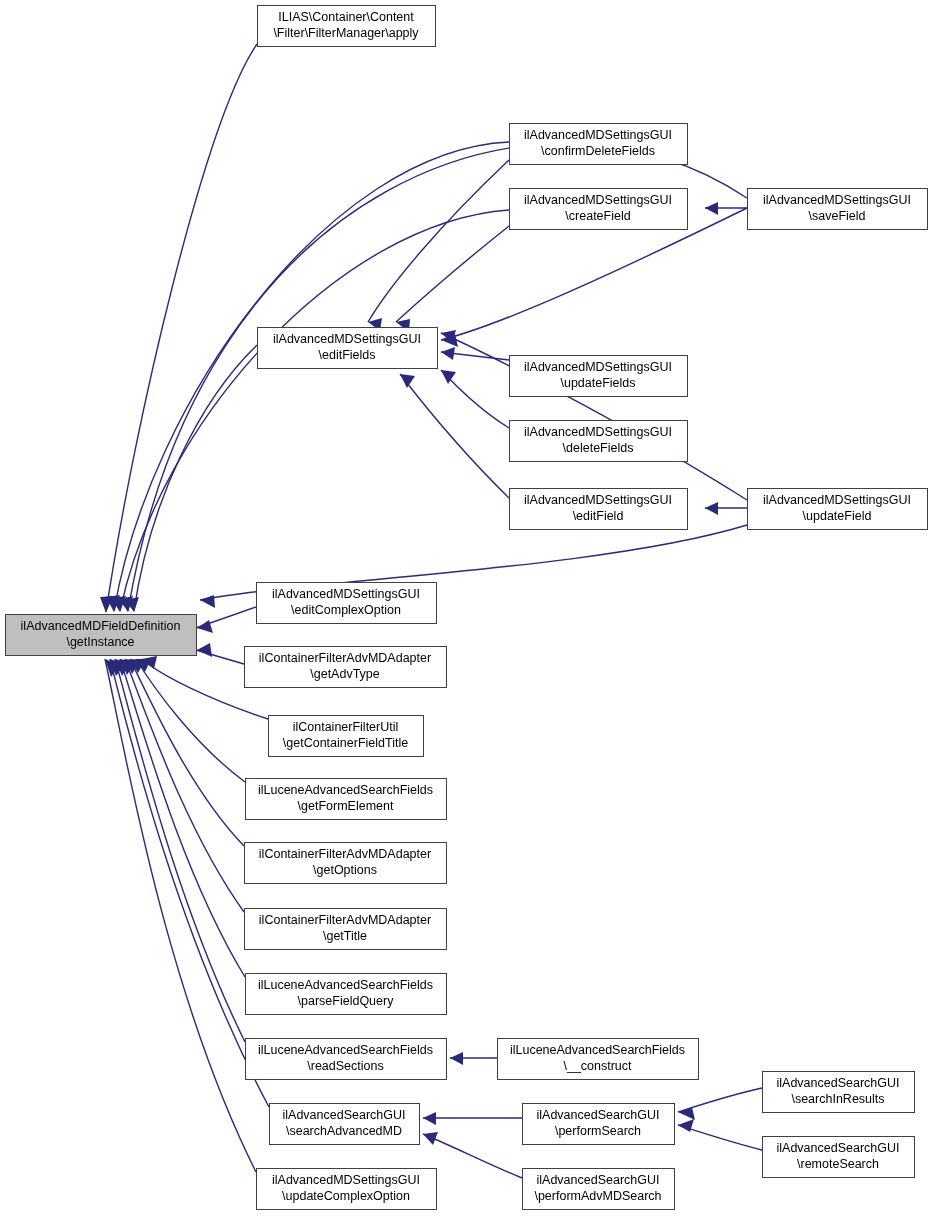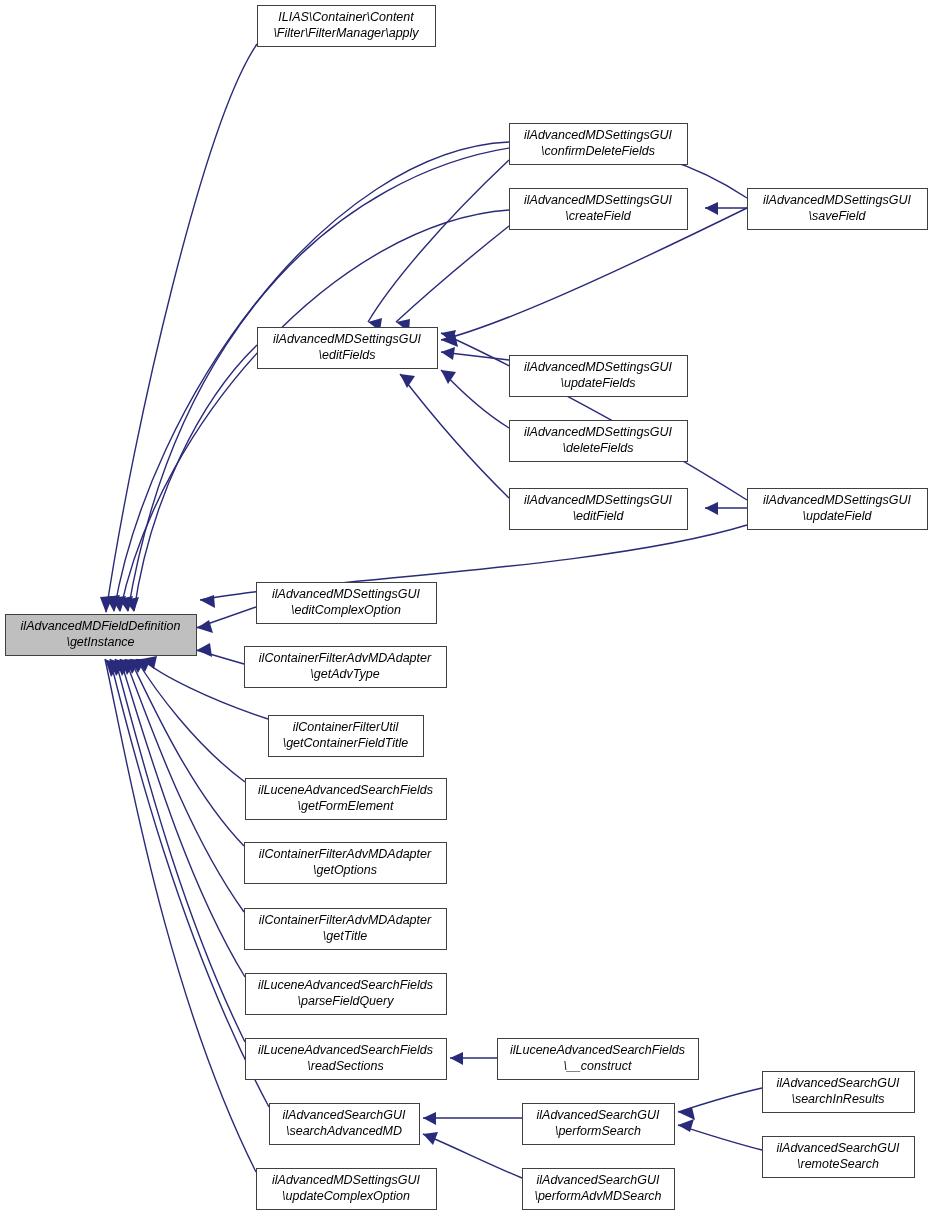--- a/index.html
+++ b/index.html
@@ -9,21 +9,20 @@
   }
   body {
     font-family: "Liberation Sans", sans-serif;
   }
   #diagram-root {
     position: relative;
     width: 932px;
     height: 1216px;
     background: #ffffff;
     overflow: hidden;
-    font-style: italic;
   }
   svg.graph {
     position: absolute;
     left: 0;
     top: 0;
     width: 932px;
     height: 1216px;
   }
   .node-rect {
     fill: #ffffff;

